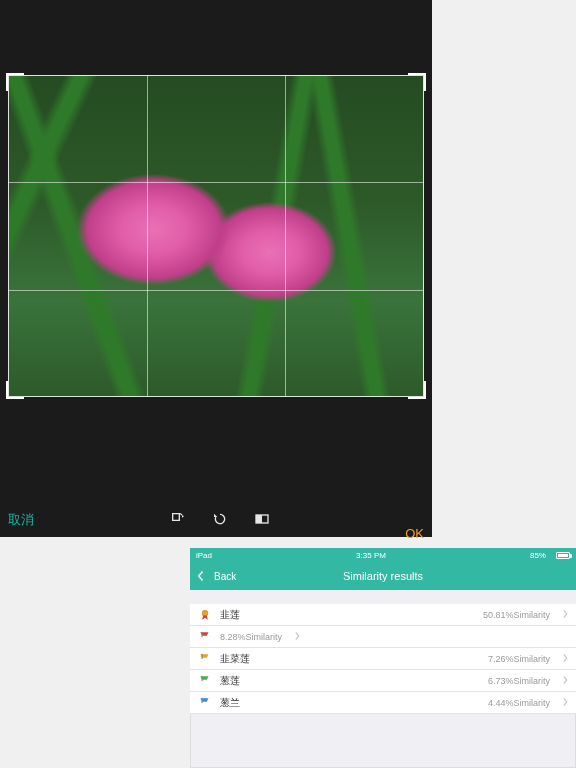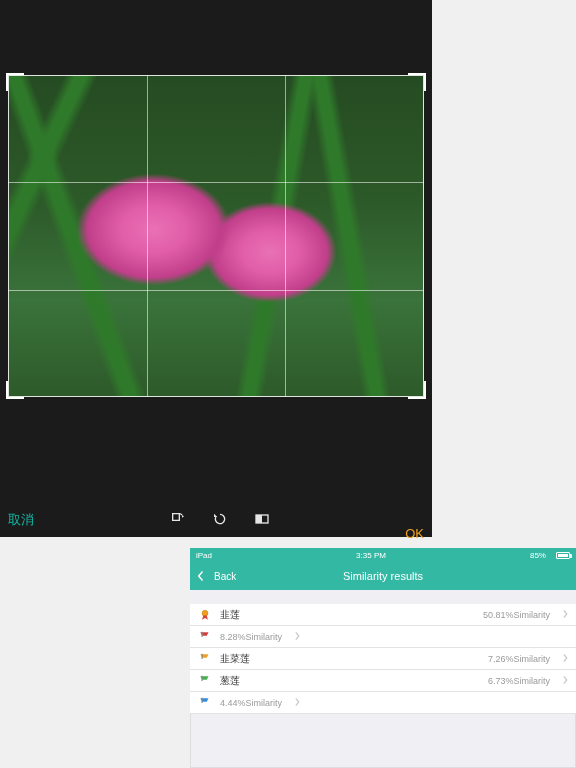--- a/index.html
+++ b/index.html
@@ -194,19 +194,20 @@
         <span class="sim">6.73%Similarity</span>
         <span class="chev"><svg viewBox="0 0 10 16">
             <path d="M3 2l5 6-5 6" fill="none" stroke="#c7c7cc" stroke-width="2"></path>
           </svg></span>
       </div>
       <div class="row">
         <span class="medal"><svg viewBox="0 0 24 24">
             <path d="M4 4h14l-3 6H7z" fill="#2f8fe0"></path>
             <rect x="6" y="3" width="2" height="9" fill="#888"></rect>
           </svg></span>
+        <span class="name">葱兰</span>
         <span class="sim">4.44%Similarity</span>
         <span class="chev"><svg viewBox="0 0 10 16">
             <path d="M3 2l5 6-5 6" fill="none" stroke="#c7c7cc" stroke-width="2"></path>
           </svg></span>
       </div>
     </div>
 </div>
 
 </body></html>

